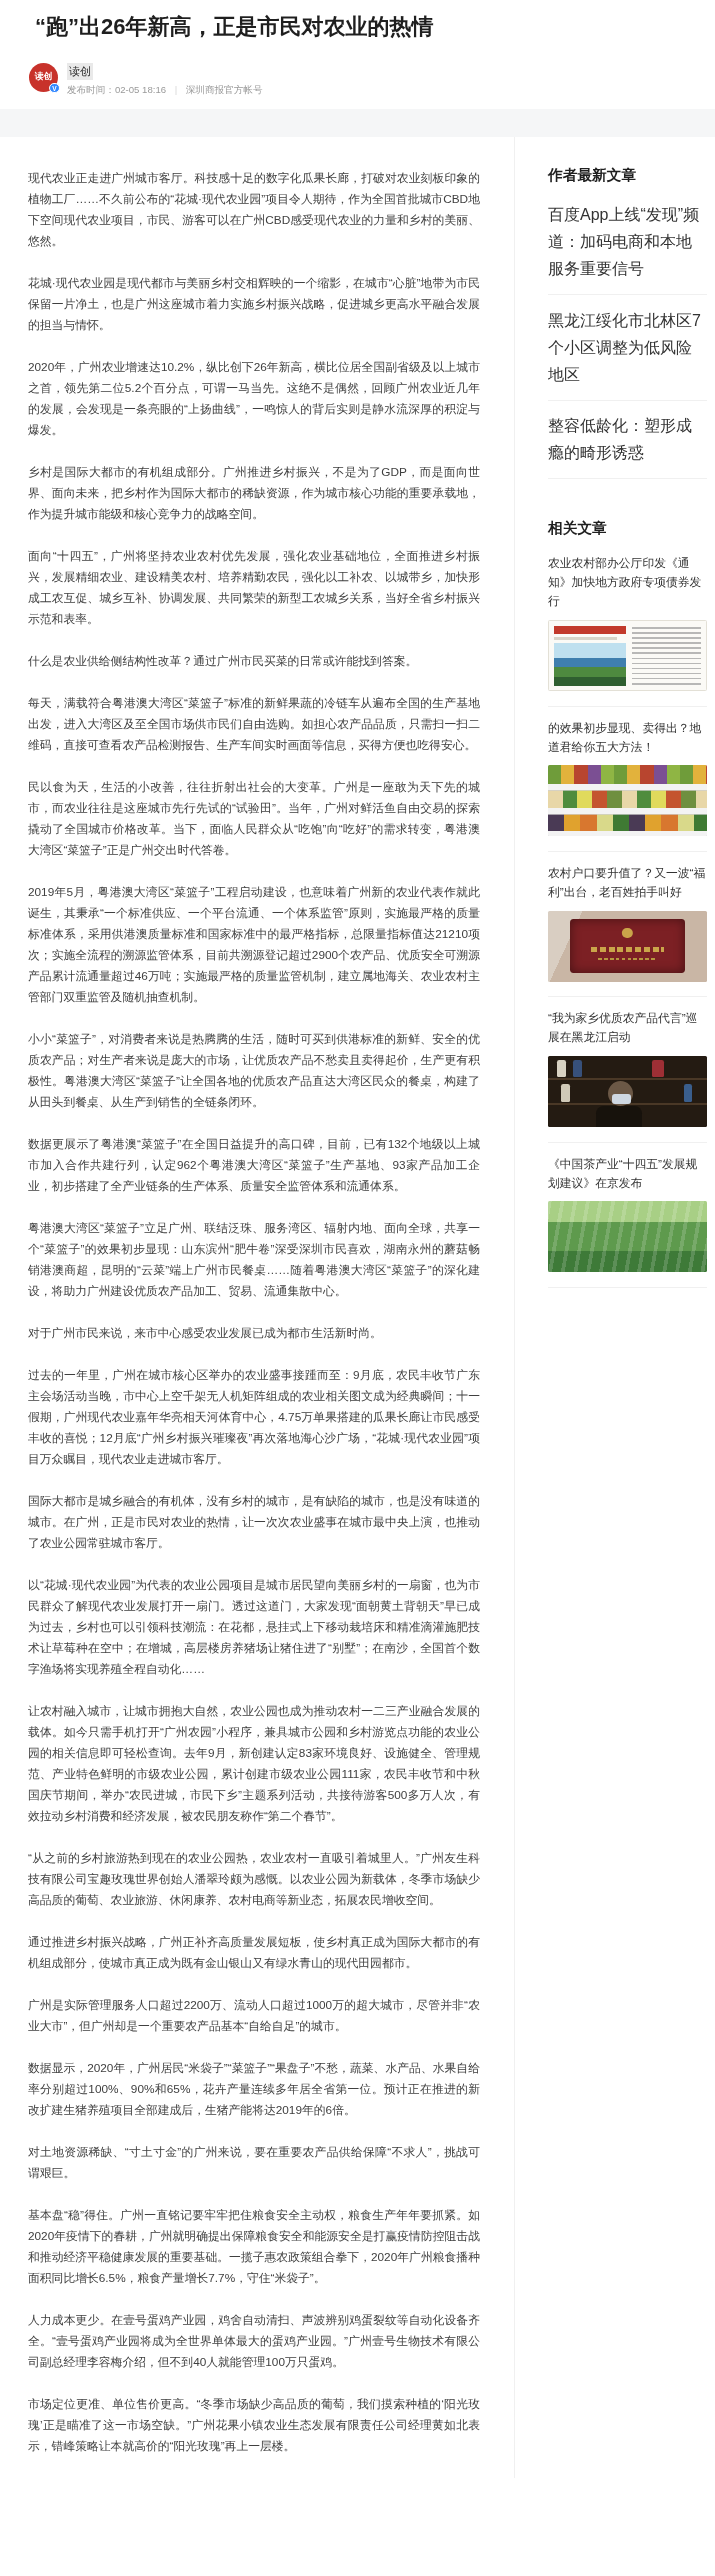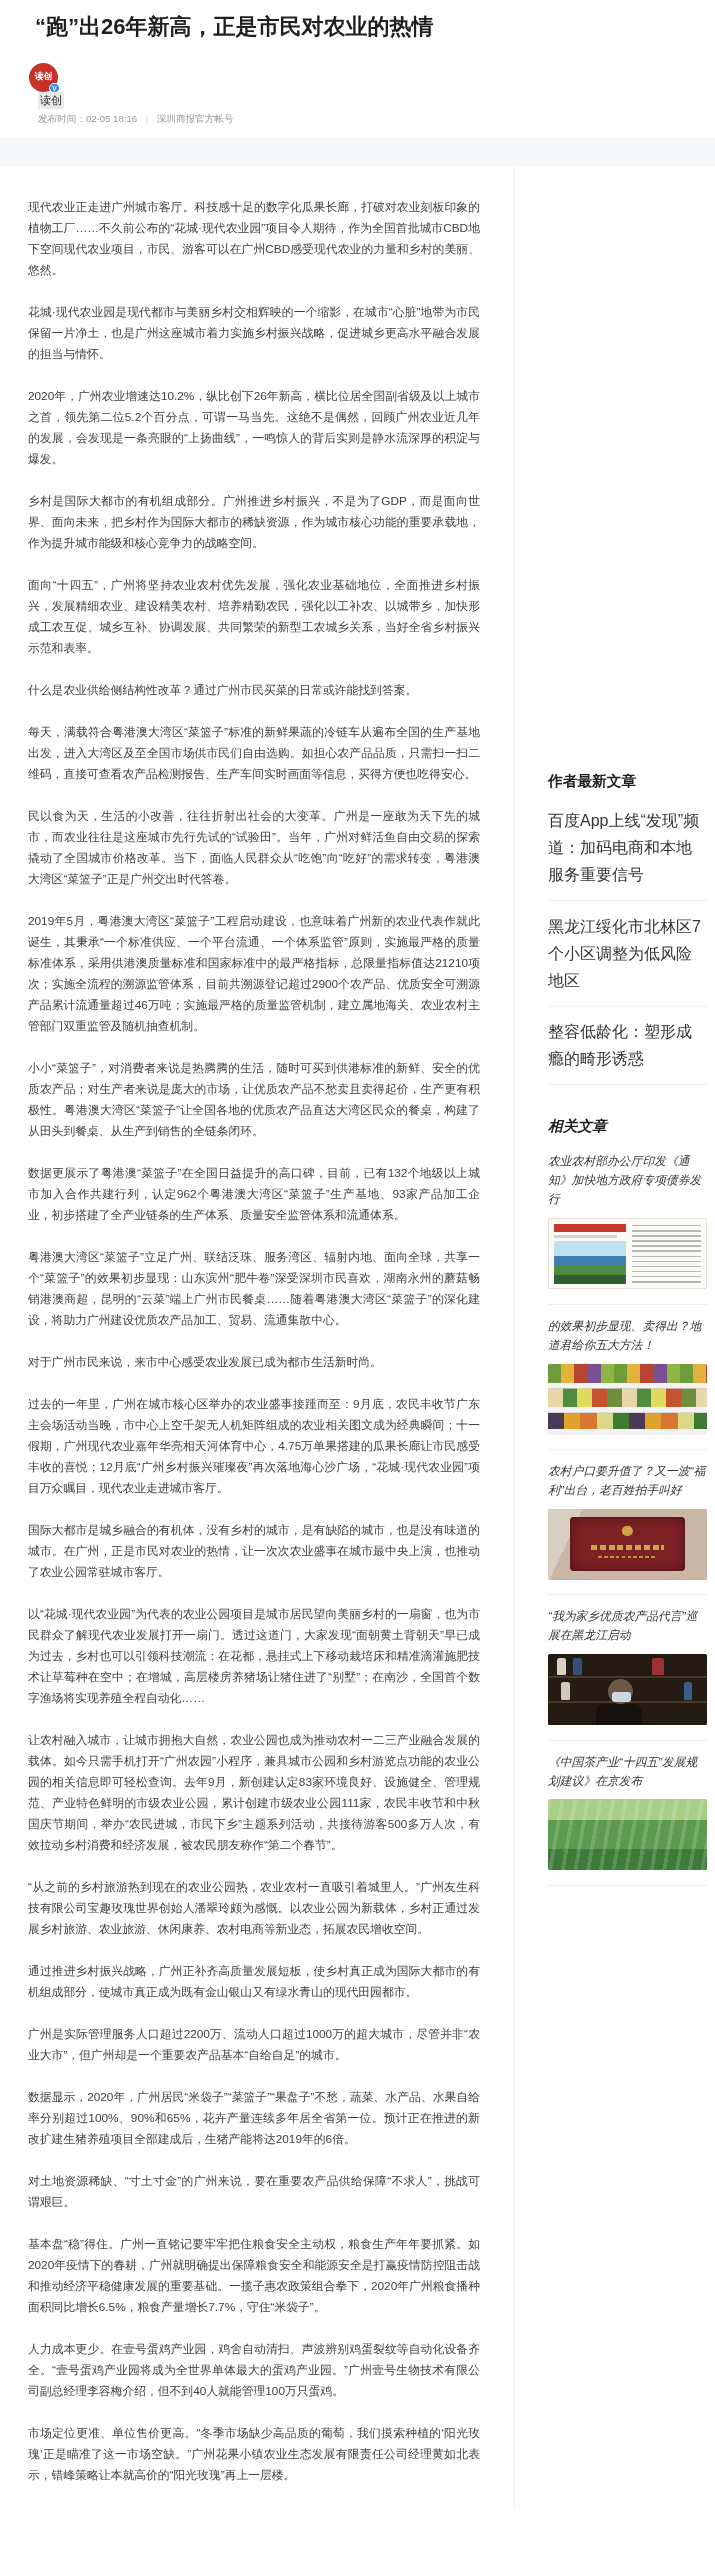--- a/index.html
+++ b/index.html
@@ -12,21 +12,21 @@
   }
   
   .page-header { padding: 11.8px 29px 11.8px 35px; background:#fff; }
   .article-title {
     margin: 0 0 22px 0;
     font-size: 22px;
     line-height: 29px;
     font-weight: 700;
     color: #1f1f1f;
   }
-  .author-row { display:flex; align-items:flex-start; margin-left:-5.9px;flex-direction:column; }
+  .author-row { display:flex; align-items:flex-start; margin-left:-5.9px; }
   .avatar-wrap { position: relative; width:29px; height:29px; flex:0 0 29px; cursor:pointer; }
   .author-avatar {
     width:29px; height:29px; border-radius:50%;
     background:#c8322b; color:#fff;
     display:flex; align-items:center; justify-content:center;
     font-size:8.8px; font-weight:700;
   }
   .verified-badge {
     position:absolute; right:-1.5px; bottom:-1.5px;
     width:10.3px; height:10.3px; border-radius:50%;
@@ -37,39 +37,39 @@
   .author-info { margin-left: 8.8px; padding-top:0.7px; }
   .author-name {
     display:inline-block; font-size:11px; color:#2b2b2b;
     background:#e9e9e9; padding:0.7px 2.2px; cursor:pointer;
   }
   .meta-row { margin-top:4.4px; font-size:9.6px; color:#9a9a9a; }
   .meta-row .sep { margin:0 5.9px; color:#d8d8d8; }
   
   .top-band { height:28px; background:#f5f6f7; }
   
-  .content { display:flex; align-items:center; background:#fff; }
+  .content { display:flex; align-items:flex-start; background:#fff; }
   .main-col {
     width:515px; flex:0 0 515px;
     padding: 31px 34px 0 28px;
     border-right: 0.7px solid #f0f0f0;
   }
   .article-body p {
     margin:0 0 21px 0;
     font-size:11.8px; line-height:21px;
     color:#404040; text-align:justify;
   }
   
   .sidebar { flex:1; padding: 29px 8px 44px 33px; }
   .side-heading { margin:0 0 4.4px 0; font-size:14.7px; font-weight:700; color:#1f1f1f; }
   .side-list .side-item {
     padding:11.8px 0; border-bottom:0.7px solid #f0f0f0;
     font-size:16px; line-height:27px; color:#333; cursor:pointer;
   }
-  .related-block { margin-top:32px;font-style:italic; }
+  .related-block { margin-top:40px; }
   .related-item { padding:11.8px 0 14.7px 0; border-bottom:0.7px solid #f0f0f0; cursor:pointer; }
   .related-item .rel-title { font-size:11.8px; line-height:19px; color:#333; margin-bottom:8.8px; }
   .thumb { width:100%; height:71px; position:relative; overflow:hidden; border-radius:1.5px; }
   
   .thumb-magazine { background:#fbfaf6; border:0.7px solid #e3e0d6; }
   .thumb-magazine .mag-head { position:absolute; top:4.4px; left:5.1px; width:46%; height:8.8px; background:#c23a2b; }
   .thumb-magazine .mag-sub { position:absolute; top:16px; left:5.1px; width:40%; height:2.9px; background:#d8d4c8; }
   .thumb-magazine .mag-photo {
     position:absolute; left:5.1px; bottom:4.4px; width:46%; height:43px;
     background: linear-gradient(180deg,#bfe0ef 0 35%, #3f7fae 35% 55%, #4e8a3f 55% 80%, #2f5f30 80% 100%);
@@ -176,21 +176,21 @@
         <p>民以食为天，生活的小改善，往往折射出社会的大变革。广州是一座敢为天下先的城市，而农业往往是这座城市先行先试的“试验田”。当年，广州对鲜活鱼自由交易的探索撬动了全国城市价格改革。当下，面临人民群众从“吃饱”向“吃好”的需求转变，粤港澳大湾区“菜篮子”正是广州交出时代答卷。</p>
         <p>2019年5月，粤港澳大湾区“菜篮子”工程启动建设，也意味着广州新的农业代表作就此诞生，其秉承“一个标准供应、一个平台流通、一个体系监管”原则，实施最严格的质量标准体系，采用供港澳质量标准和国家标准中的最严格指标，总限量指标值达21210项次；实施全流程的溯源监管体系，目前共溯源登记超过2900个农产品、优质安全可溯源产品累计流通量超过46万吨；实施最严格的质量监管机制，建立属地海关、农业农村主管部门双重监管及随机抽查机制。</p>
         <p>小小“菜篮子”，对消费者来说是热腾腾的生活，随时可买到供港标准的新鲜、安全的优质农产品；对生产者来说是庞大的市场，让优质农产品不愁卖且卖得起价，生产更有积极性。粤港澳大湾区“菜篮子”让全国各地的优质农产品直达大湾区民众的餐桌，构建了从田头到餐桌、从生产到销售的全链条闭环。</p>
         <p>数据更展示了粤港澳“菜篮子”在全国日益提升的高口碑，目前，已有132个地级以上城市加入合作共建行列，认定962个粤港澳大湾区“菜篮子”生产基地、93家产品加工企业，初步搭建了全产业链条的生产体系、质量安全监管体系和流通体系。</p>
         <p>粤港澳大湾区“菜篮子”立足广州、联结泛珠、服务湾区、辐射内地、面向全球，共享一个“菜篮子”的效果初步显现：山东滨州“肥牛卷”深受深圳市民喜欢，湖南永州的蘑菇畅销港澳商超，昆明的“云菜”端上广州市民餐桌……随着粤港澳大湾区“菜篮子”的深化建设，将助力广州建设优质农产品加工、贸易、流通集散中心。</p>
         <p>对于广州市民来说，来市中心感受农业发展已成为都市生活新时尚。</p>
         <p>过去的一年里，广州在城市核心区举办的农业盛事接踵而至：9月底，农民丰收节广东主会场活动当晚，市中心上空千架无人机矩阵组成的农业相关图文成为经典瞬间；十一假期，广州现代农业嘉年华亮相天河体育中心，4.75万单果搭建的瓜果长廊让市民感受丰收的喜悦；12月底“广州乡村振兴璀璨夜”再次落地海心沙广场，“花城·现代农业园”项目万众瞩目，现代农业走进城市客厅。</p>
         <p>国际大都市是城乡融合的有机体，没有乡村的城市，是有缺陷的城市，也是没有味道的城市。在广州，正是市民对农业的热情，让一次次农业盛事在城市最中央上演，也推动了农业公园常驻城市客厅。</p>
         <p>以“花城·现代农业园”为代表的农业公园项目是城市居民望向美丽乡村的一扇窗，也为市民群众了解现代农业发展打开一扇门。透过这道门，大家发现“面朝黄土背朝天”早已成为过去，乡村也可以引领科技潮流：在花都，悬挂式上下移动栽培床和精准滴灌施肥技术让草莓种在空中；在增城，高层楼房养猪场让猪住进了“别墅”；在南沙，全国首个数字渔场将实现养殖全程自动化……</p>
         <p>让农村融入城市，让城市拥抱大自然，农业公园也成为推动农村一二三产业融合发展的载体。如今只需手机打开“广州农园”小程序，兼具城市公园和乡村游览点功能的农业公园的相关信息即可轻松查询。去年9月，新创建认定83家环境良好、设施健全、管理规范、产业特色鲜明的市级农业公园，累计创建市级农业公园111家，农民丰收节和中秋国庆节期间，举办“农民进城，市民下乡”主题系列活动，共接待游客500多万人次，有效拉动乡村消费和经济发展，被农民朋友称作“第二个春节”。</p>
-        <p>“从之前的乡村旅游热到现在的农业公园热，农业农村一直吸引着城里人。”广州友生科技有限公司宝趣玫瑰世界创始人潘翠玲颇为感慨。以农业公园为新载体，乡村正通过发展乡村旅游、农业旅游、休闲康养、农村电商等新业态，拓展农民增收空间。</p>
+        <p>“从之前的乡村旅游热到现在的农业公园热，农业农村一直吸引着城里人。”广州友生科技有限公司宝趣玫瑰世界创始人潘翠玲颇为感慨。以农业公园为新载体，冬季市场缺少高品质的葡萄、农业旅游、休闲康养、农村电商等新业态，拓展农民增收空间。</p>
         <p>通过推进乡村振兴战略，广州正补齐高质量发展短板，使乡村真正成为国际大都市的有机组成部分，使城市真正成为既有金山银山又有绿水青山的现代田园都市。</p>
         <p>广州是实际管理服务人口超过2200万、流动人口超过1000万的超大城市，尽管并非“农业大市”，但广州却是一个重要农产品基本“自给自足”的城市。</p>
         <p>数据显示，2020年，广州居民“米袋子”“菜篮子”“果盘子”不愁，蔬菜、水产品、水果自给率分别超过100%、90%和65%，花卉产量连续多年居全省第一位。预计正在推进的新改扩建生猪养殖项目全部建成后，生猪产能将达2019年的6倍。</p>
         <p>对土地资源稀缺、“寸土寸金”的广州来说，要在重要农产品供给保障“不求人”，挑战可谓艰巨。</p>
         <p>基本盘“稳”得住。广州一直铭记要牢牢把住粮食安全主动权，粮食生产年年要抓紧。如2020年疫情下的春耕，广州就明确提出保障粮食安全和能源安全是打赢疫情防控阻击战和推动经济平稳健康发展的重要基础。一揽子惠农政策组合拳下，2020年广州粮食播种面积同比增长6.5%，粮食产量增长7.7%，守住“米袋子”。</p>
         <p>人力成本更少。在壹号蛋鸡产业园，鸡舍自动清扫、声波辨别鸡蛋裂纹等自动化设备齐全。“壹号蛋鸡产业园将成为全世界单体最大的蛋鸡产业园。”广州壹号生物技术有限公司副总经理李容梅介绍，但不到40人就能管理100万只蛋鸡。</p>
         <p>市场定位更准、单位售价更高。“冬季市场缺少高品质的葡萄，我们摸索种植的‘阳光玫瑰’正是瞄准了这一市场空缺。”广州花果小镇农业生态发展有限责任公司经理黄如北表示，错峰策略让本就高价的“阳光玫瑰”再上一层楼。</p>
       </div>
 
   </div>

